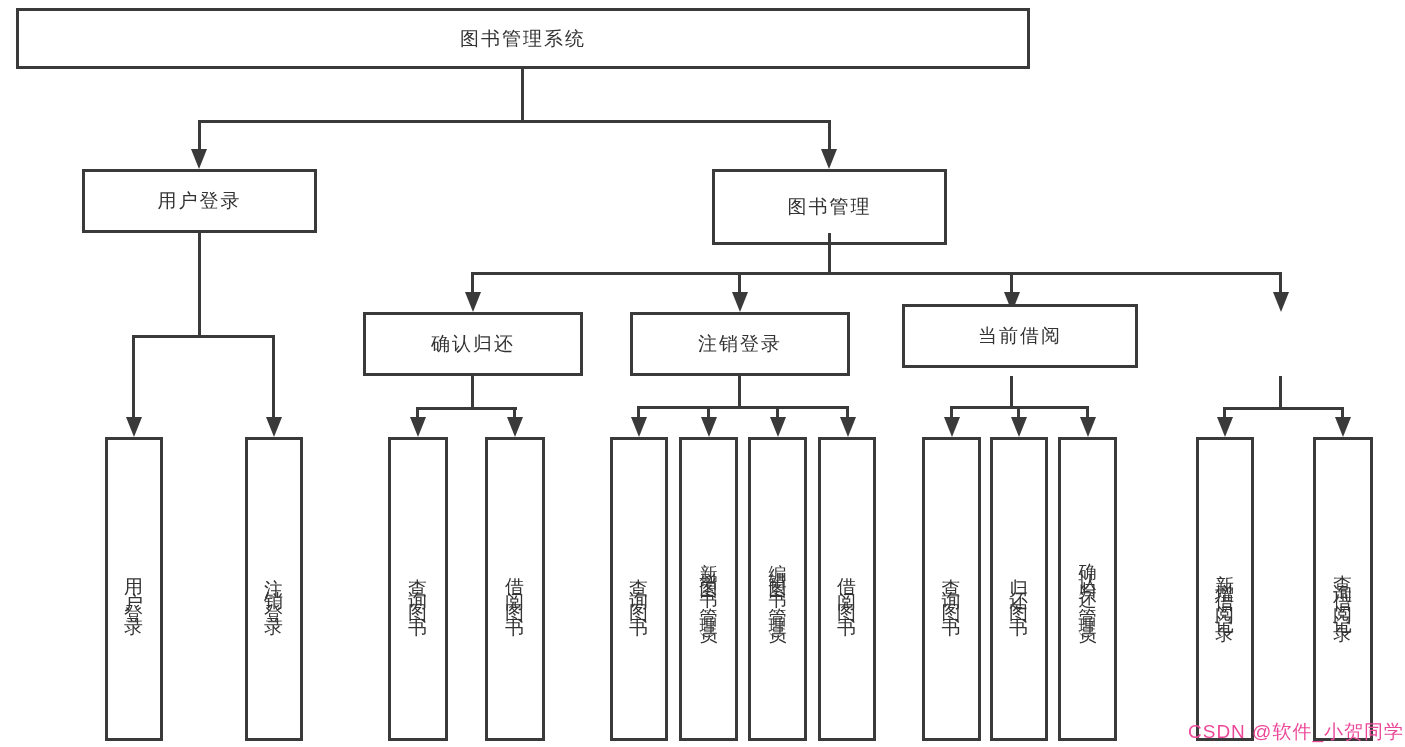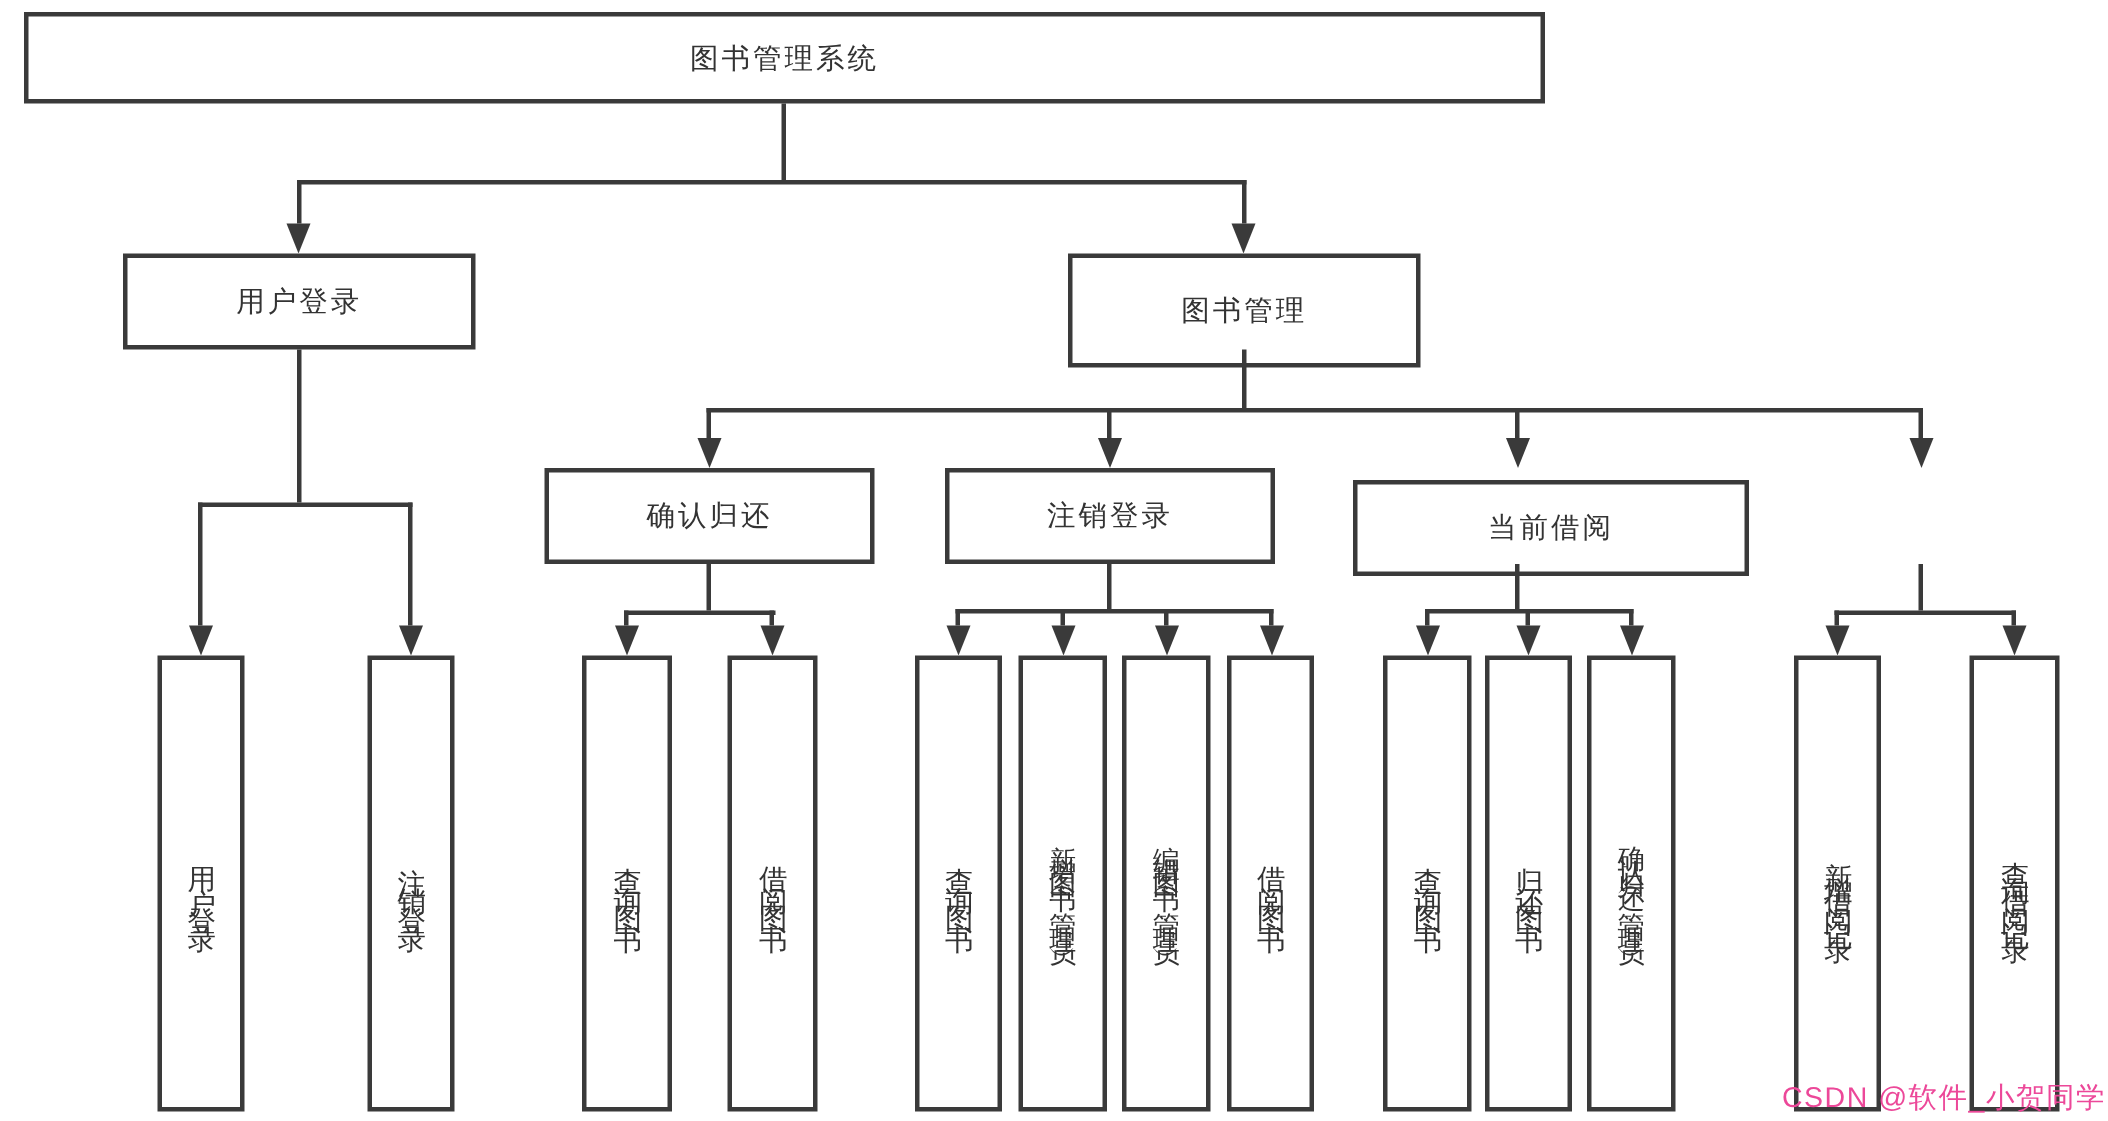--- a/index.html
+++ b/index.html
@@ -72,21 +72,21 @@
   <div class="arrow" style="left:1004px;top:292px"></div>
   <div class="vline" style="left:1279px;top:272px;height:20px"></div>
   <div class="arrow" style="left:1273px;top:292px"></div>
 
   <div class="box" style="left:363px;top:312px;width:220px;height:64px">
     <span>确认归还</span>
   </div>
   <div class="box" style="left:630px;top:312px;width:220px;height:64px">
     <span>注销登录</span>
   </div>
-  <div class="box" style="left:902px;top:320px;width:264px;height:64px">
+  <div class="box" style="left:902px;top:304px;width:236px;height:64px">
     <span>当前借阅</span>
   </div>
 
   <div class="vline" style="left:471px;top:376px;height:31px"></div>
   <div class="hline" style="left:416px;top:407px;width:101px"></div>
   <div class="vline" style="left:416px;top:407px;height:10px"></div>
   <div class="arrow" style="left:410px;top:417px"></div>
   <div class="vline" style="left:513px;top:407px;height:10px"></div>
   <div class="arrow" style="left:507px;top:417px"></div>
 

